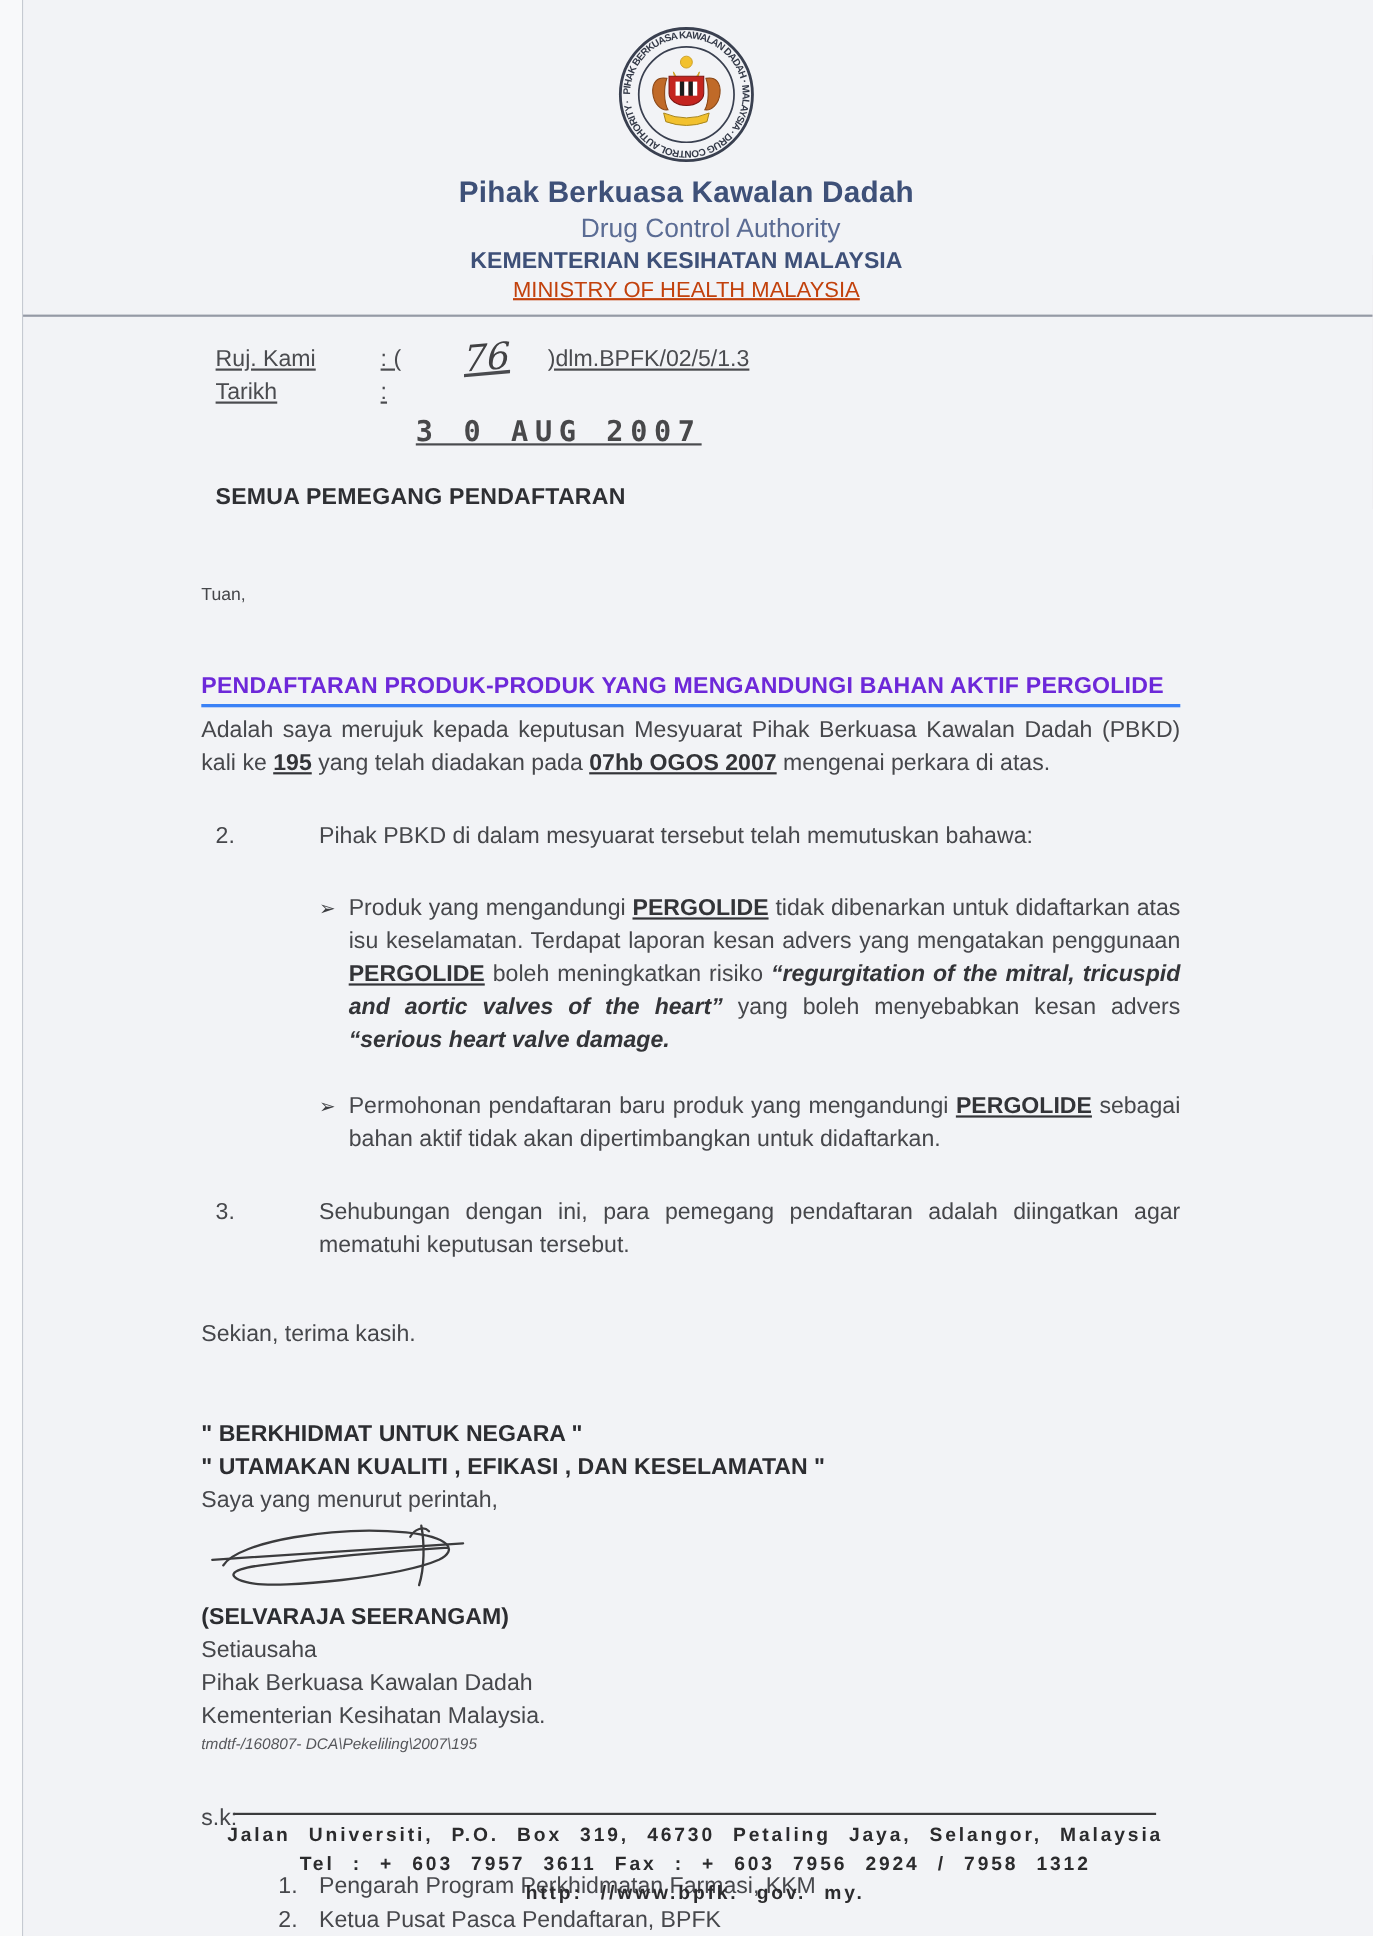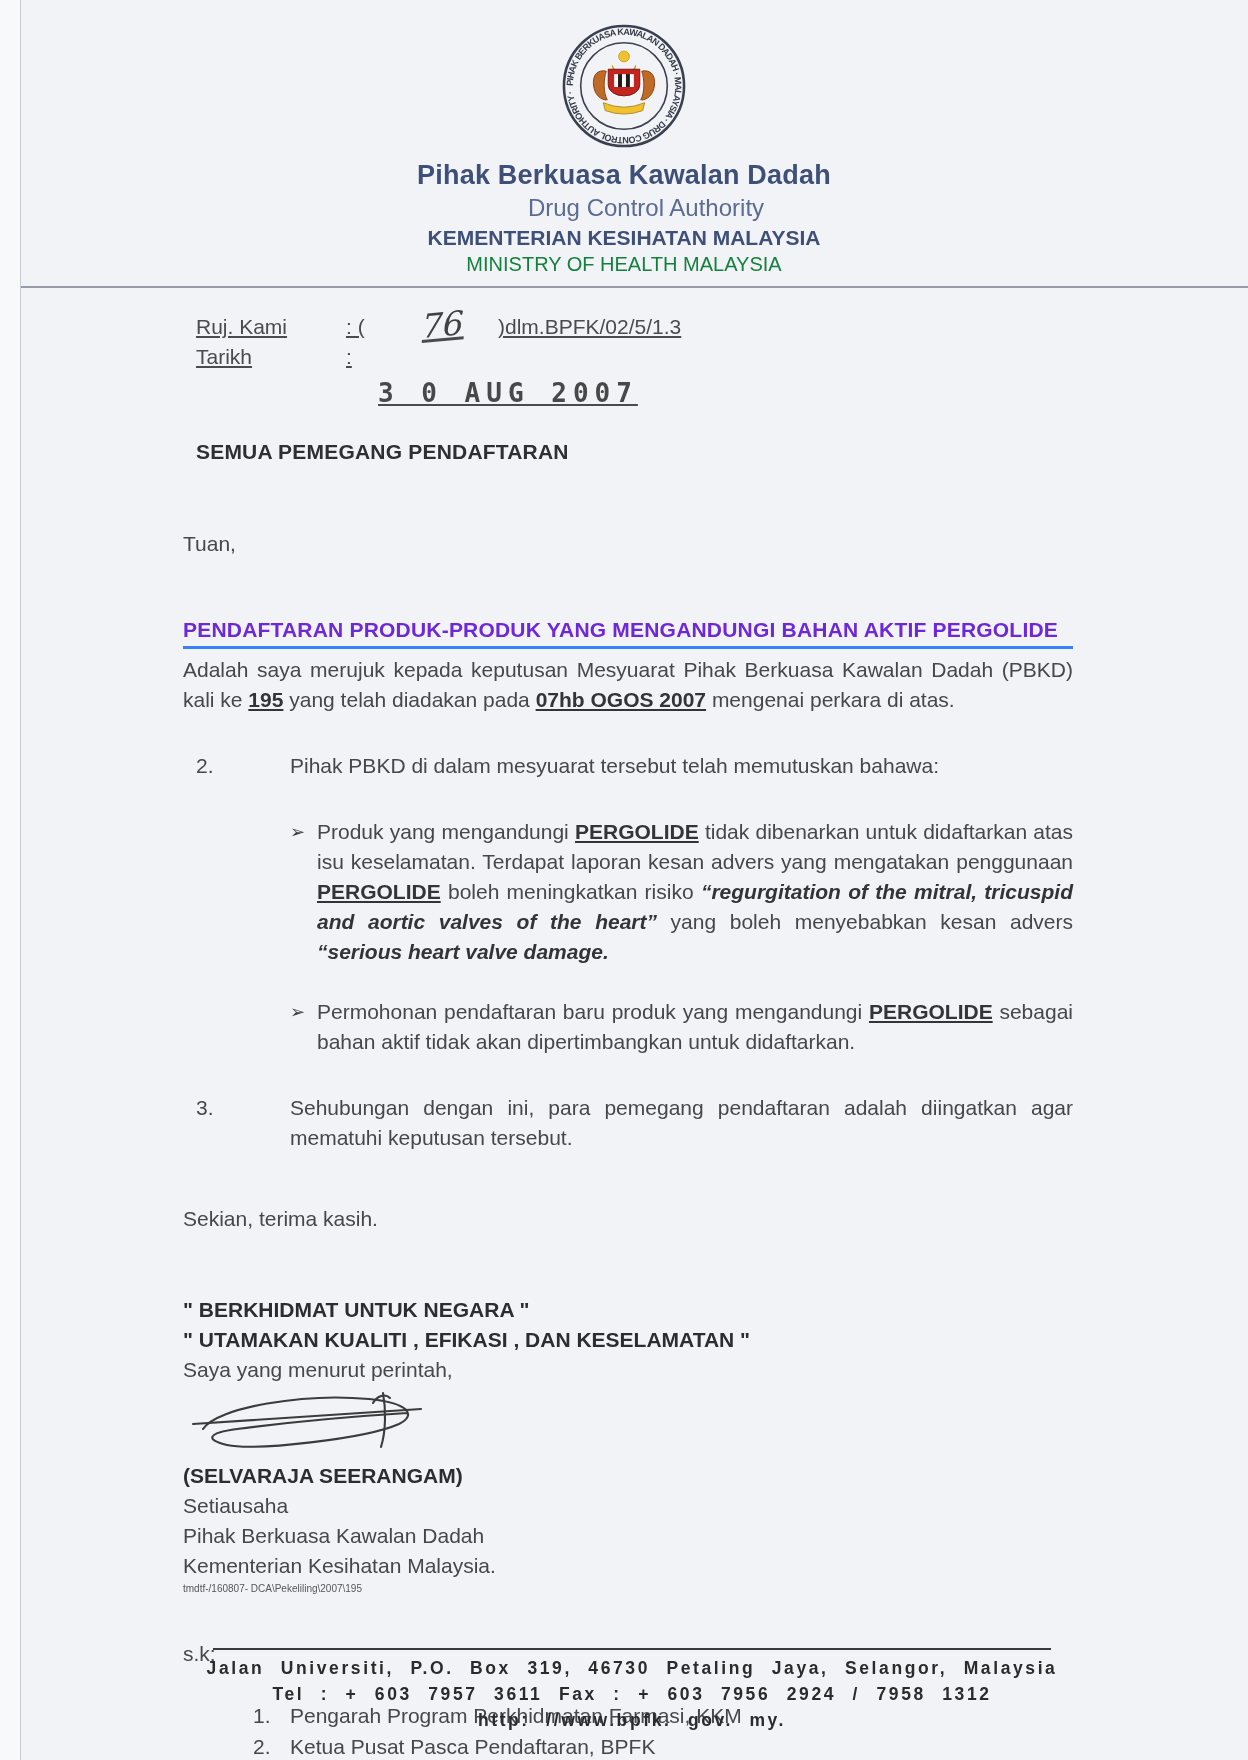--- a/index.html
+++ b/index.html
@@ -14,21 +14,21 @@
   }
   .scan-strip{position:absolute;left:0;top:0;bottom:0;width:20px;background:#f8f9fa;}
   .scan-edge{position:absolute;left:20px;top:0;bottom:0;width:1px;background:#c6cad1;}
 
   
   .letterhead{padding-top:22px;text-align:center;}
   .seal{display:block;margin:0 auto;}
   .org-my{font-size:27px;font-weight:bold;color:#3e5078;margin-top:10px;letter-spacing:.2px;}
   .org-en{font-size:24px;color:#5b6c94;margin-top:3px;padding-left:44px;}
   .ministry-my{font-size:21px;font-weight:bold;color:#3e5078;margin-top:4px;}
-  .ministry-en{font-size:20px;color:#15803d;margin-top:3px;}
+  .ministry-en{font-size:20px;color:#c2410c;margin-top:3px;text-decoration:underline;}
   .header-rule{height:2px;background:#959aa5;margin:10px 0 0 20px;}
 
   .content{padding:0 175px 0 183px;}
 
   
   .ref-block{margin-top:24px;font-size:21px;color:#4a4b4f;text-decoration:underline;}
   .ref-row{display:flex;align-items:flex-start;line-height:30px;}
   .ref-label{width:150px;padding-left:13px;}
   .ref-colon{width:48px;}
   .hand-number{
@@ -37,21 +37,21 @@
     transform:rotate(-5deg) skewX(-6deg);
     margin:0 34px 0 28px;line-height:26px;
   }
   .date-stamp{
     font-family:"DejaVu Sans Mono",monospace;font-weight:bold;
     font-size:26px;letter-spacing:6px;color:#48484a;
     margin:6px 0 0 195px;
   }
 
   .recipient{margin-top:32px;padding-left:13px;font-weight:bold;font-size:21px;color:#2e2f33;letter-spacing:.2px;}
-  .salutation{margin-top:68px;font-size:21px;}
+  .salutation{margin-top:68px;font-size:16px;}
 
   .subject{
     margin-top:62px;font-size:21px;font-weight:bold;color:#6d28d9;
     border-bottom:3px solid #3b82f6;padding-bottom:4px;letter-spacing:.2px;
   }
   .para{font-size:21px;line-height:30px;text-align:justify;}
   .para.first{margin-top:6px;}
 
   .numbered{display:flex;margin-top:36px;}
   .num-col{width:94px;flex:none;padding-left:13px;font-size:21px;line-height:30px;}
@@ -67,21 +67,21 @@
   .closing{margin-top:54px;font-size:21px;}
 
   .slogan{font-weight:bold;font-size:21px;color:#2c2d31;line-height:30px;}
   .slogan.one{margin-top:64px;}
   .sign-preamble{font-size:21px;line-height:30px;}
 
   .signature{margin:2px 0 0 4px;display:block;}
 
   .signer-name{font-weight:bold;font-size:21px;color:#2c2d31;line-height:30px;margin-top:2px;}
   .signer-line{font-size:21px;line-height:30px;}
-  .file-ref{font-size:10px;color:#55565a;margin-top:2px;}
+  .file-ref{font-size:14px;font-style:italic;color:#55565a;margin-top:2px;}
 
   .sk-label{margin-top:48px;font-size:21px;}
   .cc-list{margin:34px 0 0 70px;font-size:21px;}
   .cc-row{display:flex;line-height:31px;}
   .cc-num{width:37px;flex:none;}
 
   
   .footer{position:absolute;left:16px;right:0;top:1648px;text-align:center;}
   .footer-rule{width:838px;margin:0 auto;height:2px;background:#3a3a3c;}
   .footer-line{

